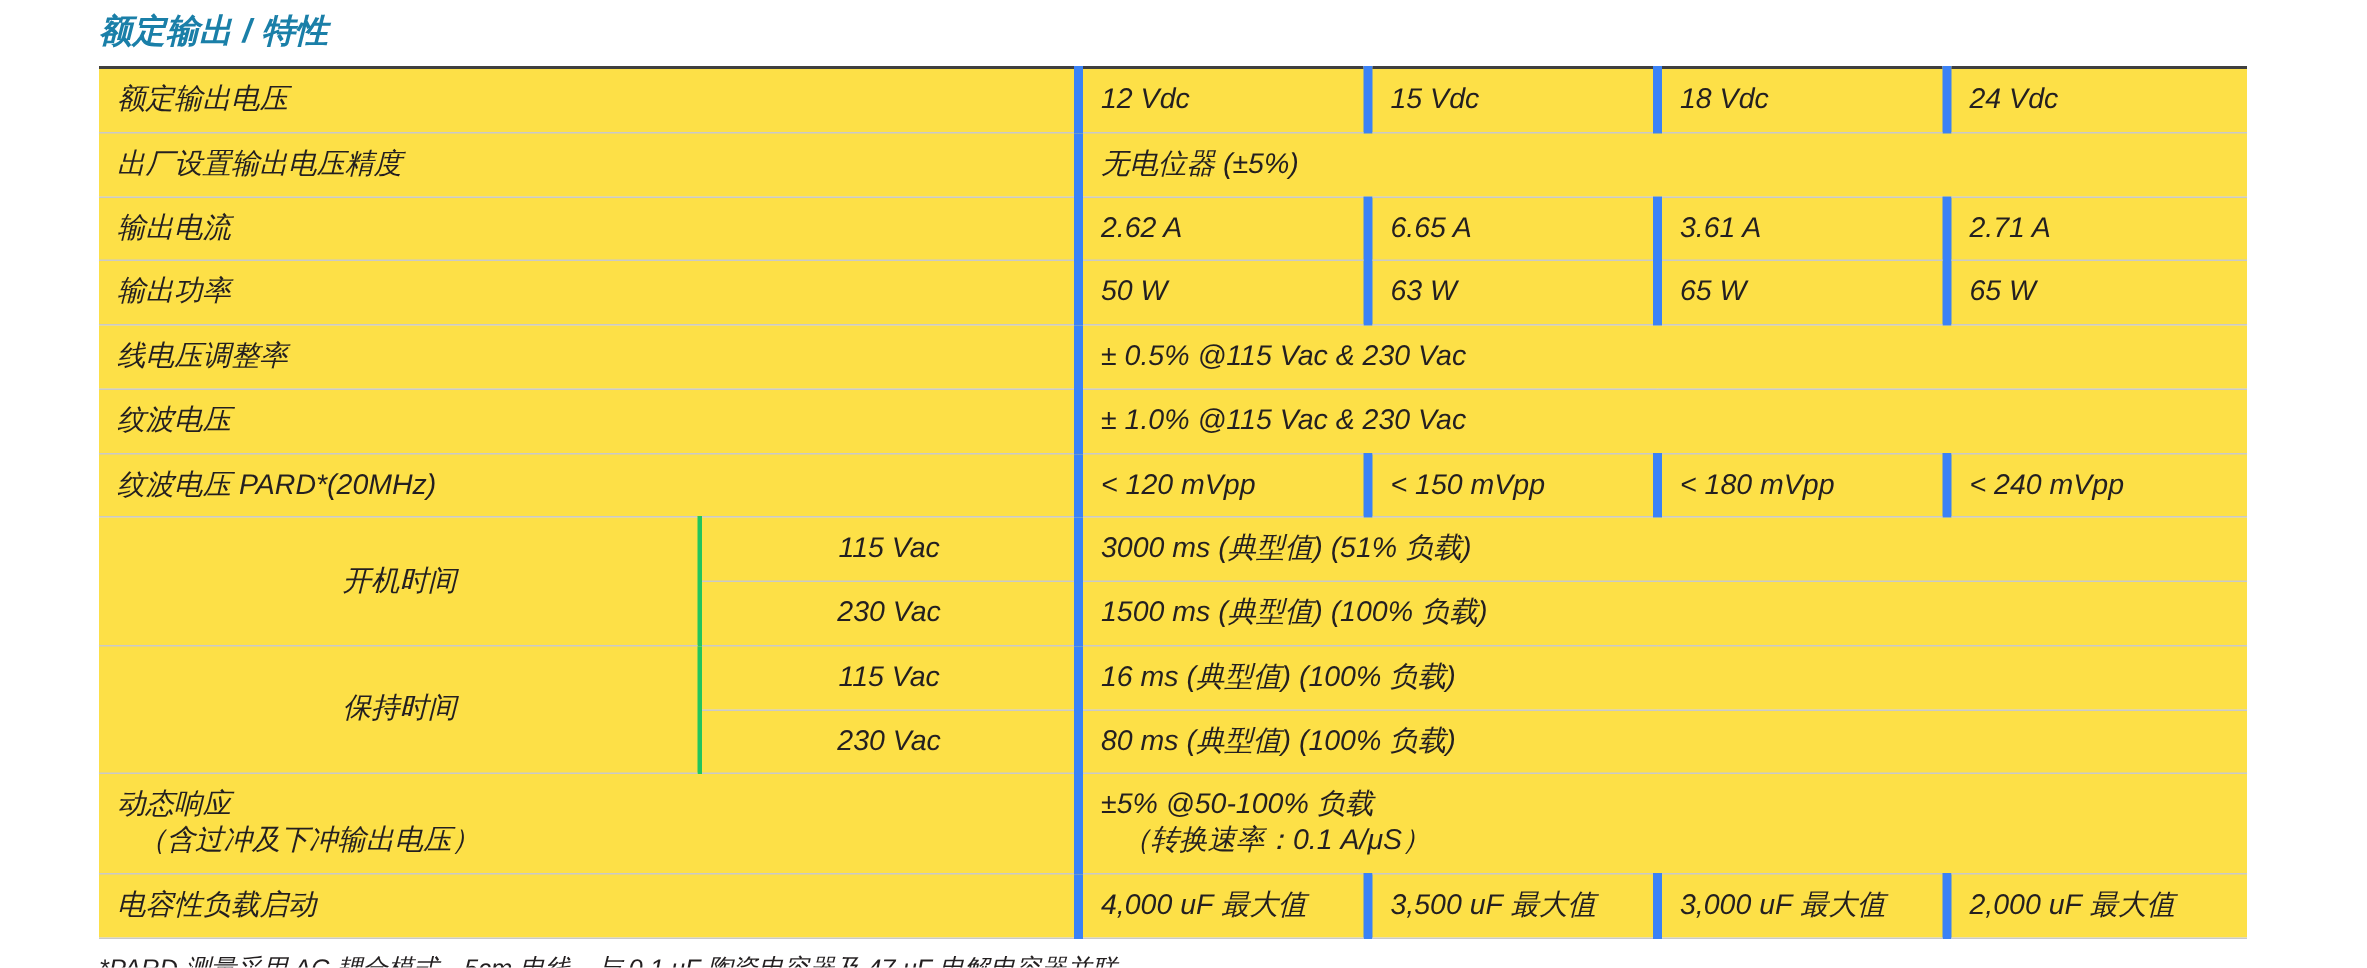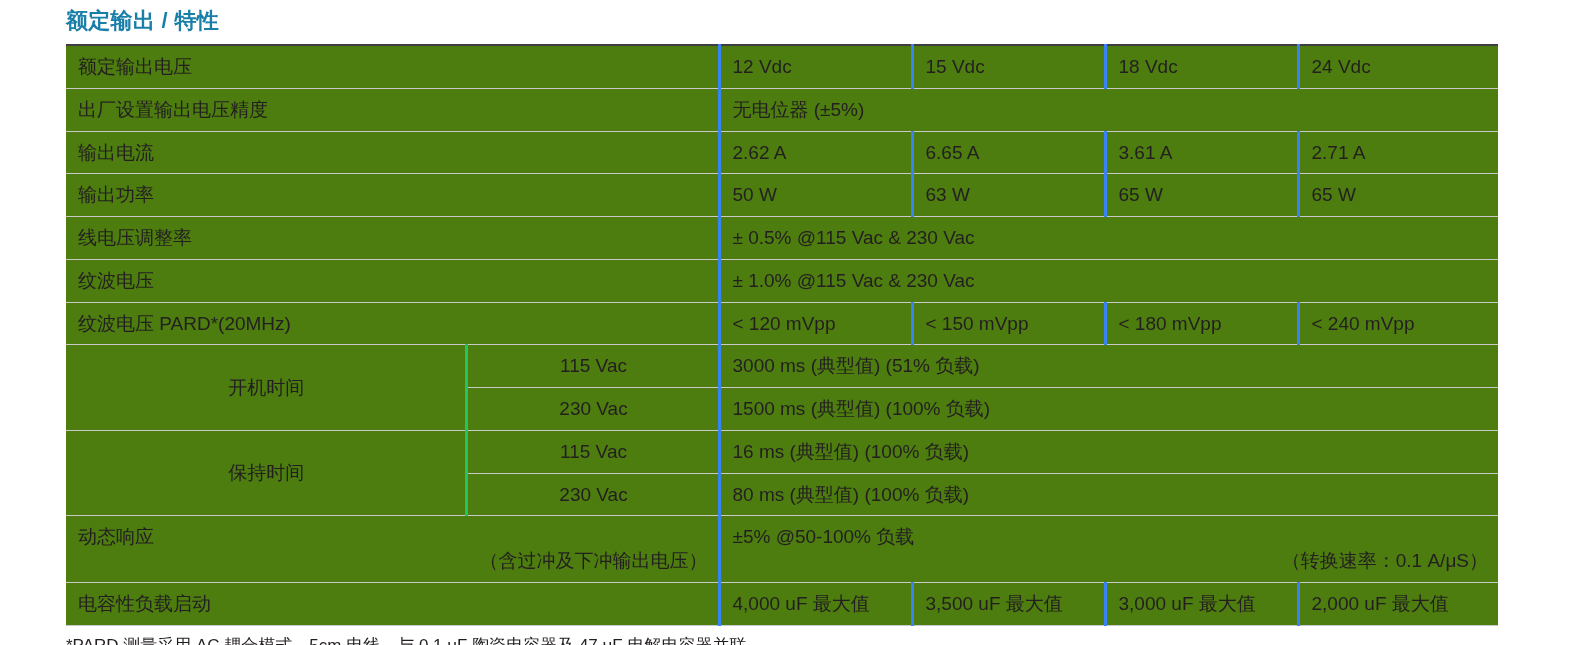--- a/index.html
+++ b/index.html
@@ -13,71 +13,71 @@
     font-family: "Liberation Sans", sans-serif;
     color: #231f20;
     overflow: hidden;
   }
   .page {
     position: relative;
     width: 1578px;
     height: 519px;
     box-sizing: border-box;
     padding: 0 0 0 0;
+    font-style: italic;
   }
   .section-title {
     color: #1a7fa8;
     font-size: 22px;
     font-weight: 700;
     padding: 6px 0 8px 66px;
     letter-spacing: 0.3px;
   }
   table.spec {
     border-collapse: collapse;
     width: 1432px;
     margin-left: 66px;
     table-layout: fixed;
   }
   table.spec td {
     font-size: 19px;
     line-height: 1.25;
     padding: 9px 10px 9px 12px;
     border-bottom: 1px solid #c9c9c9;
     vertical-align: middle;
-    background: #4d7c0f;
+    background: #fde047;
   }
   .topline td {
     border-top: 2px solid #3f3f3f;
   }
   td.label {
     padding-left: 14px;
     border-right: none;
   }
   td.sublabel {
     text-align: center;
     padding-right: 18px;
     border-left: 3px solid #22c55e;
   }
   td.val {
-    border-left: 3px solid #3b82f6;
+    border-left: 6px solid #3b82f6;
   }
   td.nodivider {
     border-bottom: none;
     text-align: center;
   }
   .label-merge {
     vertical-align: top;
     padding-top: 10px;
   }
   .two-line-label {
     line-height: 1.9;
   }
   .indent-par {
     padding-left: 14px;
-    text-align: right;
   }
   .footnote {
     font-size: 17px;
     padding: 8px 0 0 66px;
     color: #231f20;
   }
   .lastrow td {
     border-bottom: 2px solid #3f3f3f;
   }
   .dyn-cell {

